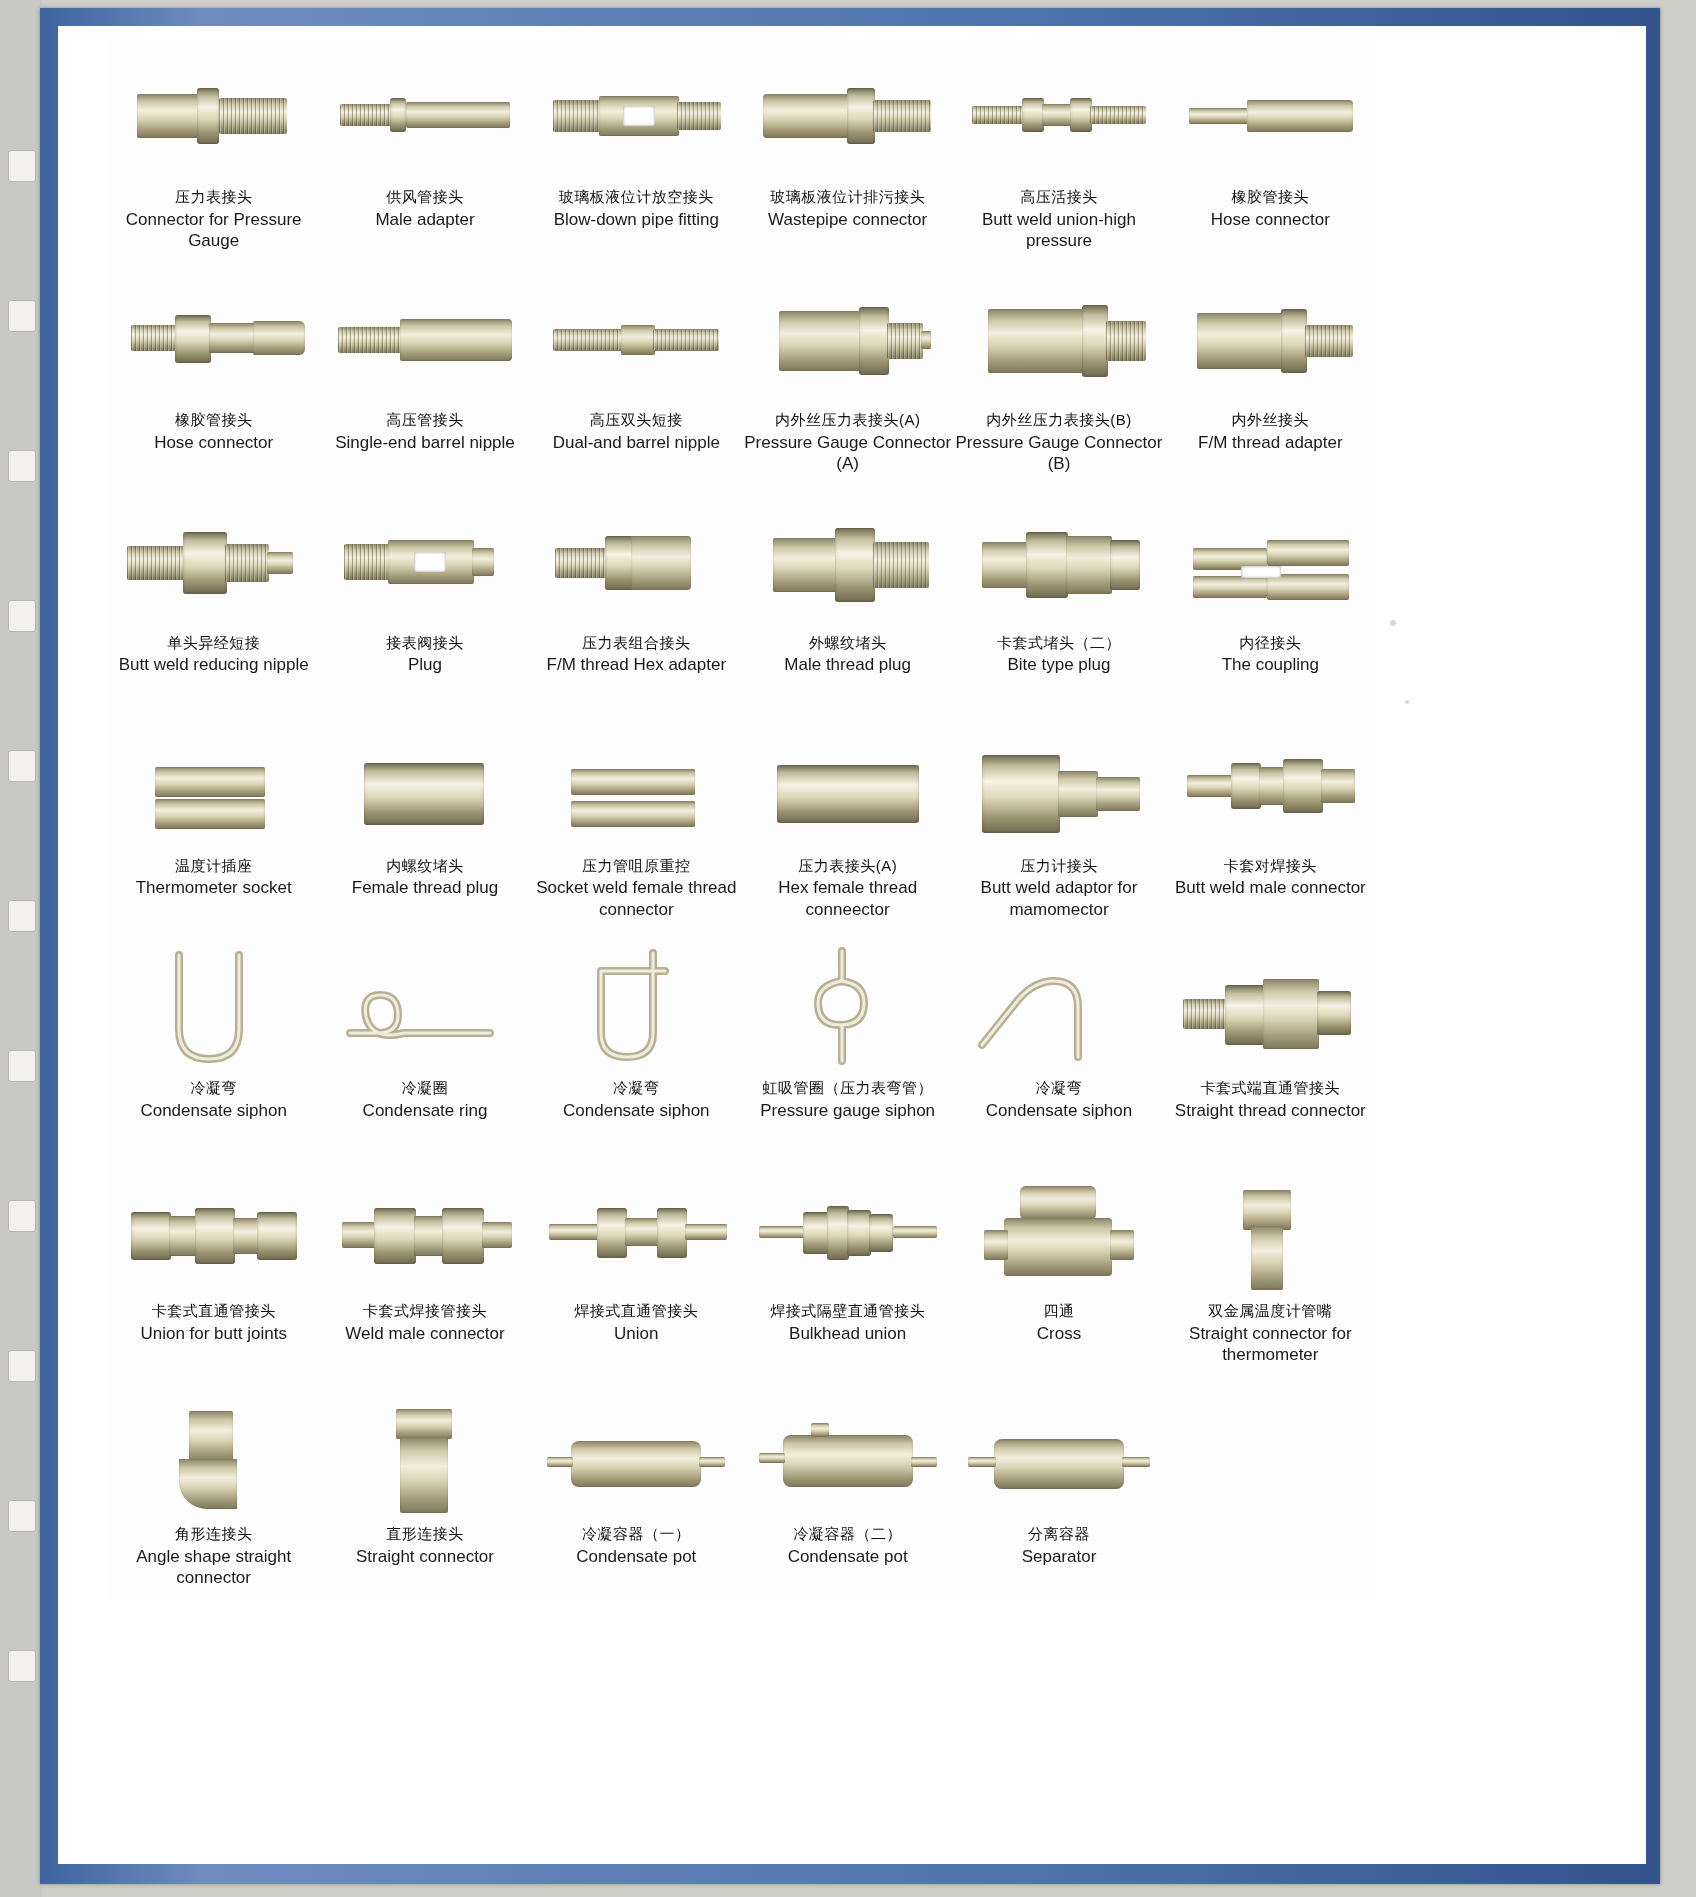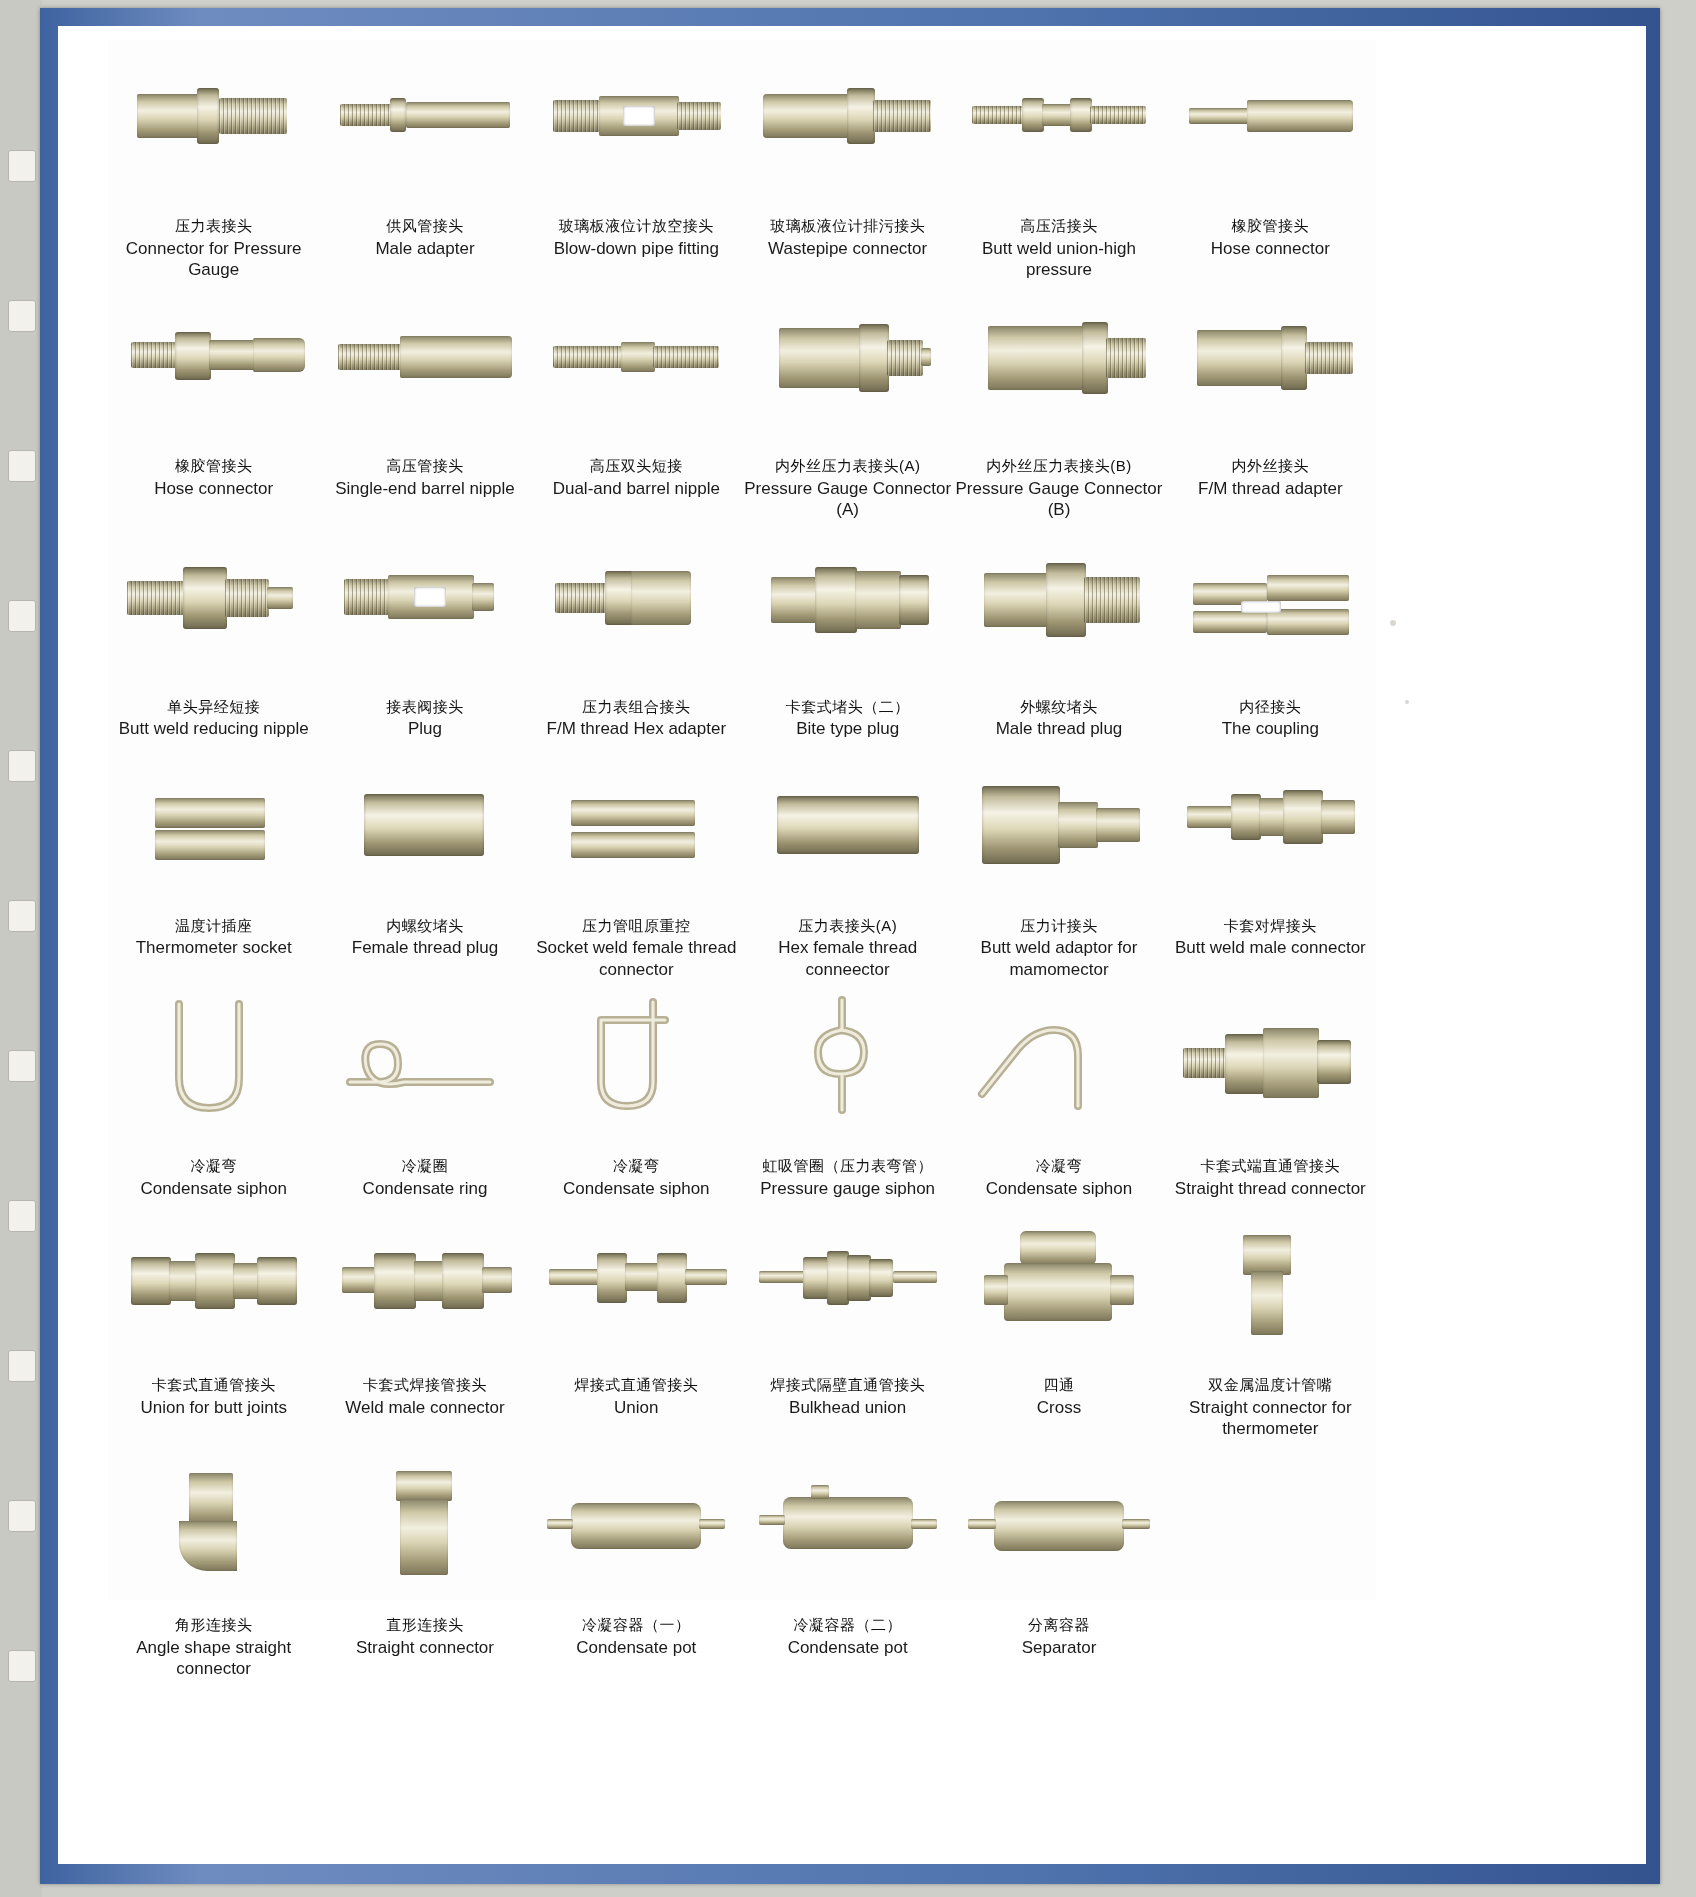--- a/index.html
+++ b/index.html
@@ -16,21 +16,21 @@
          background:linear-gradient(90deg,#3e63a0 0%,#6f8cc0 10%,#4f74ae 60%,#33538f 100%);
          box-shadow:0 0 4px rgba(0,0,0,.35);}
   #frame-inner{position:absolute;left:18px;top:18px;right:14px;bottom:20px;background:#ffffff;}
 
   
   #sheet{position:absolute;left:50px;top:14px;width:1268px;height:1560px;background:#fdfdfd;}
 
   .grid{position:absolute;left:0;top:0;width:1268px;height:1560px;display:grid;
         grid-template-columns:repeat(6,1fr);grid-template-rows:repeat(7,1fr);}
   .cell{position:relative;display:flex;flex-direction:column;align-items:center;justify-content:flex-start;
-        padding-top:6px;box-sizing:border-box;gap:29px;}
+        padding-top:6px;box-sizing:border-box;}
   .art{position:relative;width:190px;height:140px;display:flex;align-items:center;justify-content:center;}
   .caption{text-align:center;line-height:1.25;margin-top:2px;}
   .cn{font-size:15px;color:#111;letter-spacing:.5px;}
   .en{font-size:17px;color:#1a1a1a;margin-top:2px;}
 
   
   .brass{
     background:linear-gradient(180deg,#8a8468 0%, #cfc9a8 18%, #f2efe0 38%, #d9d2b2 58%, #a39b78 82%, #7d765a 100%);
     border-radius:2px;
     box-shadow:inset 0 0 2px rgba(0,0,0,.25);
@@ -245,39 +245,39 @@
                 <div class="part hexv" style="left: 64px; top: 44px; width: 28px; height: 54px;"></div>
                 <div class="part brass" style="left: 90px; top: 44px; width: 60px; height: 54px;;border-radius:0 4px 4px 0"></div>
               </div>
               <div class="caption">
                 <div class="cn">压力表组合接头</div>
                 <div class="en">F/M thread Hex adapter</div>
               </div>
             </div>
             <div class="cell">
               <div class="art">
+                <div class="part brass" style="left: 20px; top: 46px; width: 64px; height: 54px;"></div>
+                <div class="part hexv" style="left: 82px; top: 36px; width: 40px; height: 74px;"></div>
+                <div class="part thr" style="left: 120px; top: 50px; width: 56px; height: 46px;"></div>
+              </div>
+              <div class="caption">
+                <div class="cn">外螺纹堵头</div>
+                <div class="en">Male thread plug</div>
+              </div>
+            </div>
+            <div class="cell">
+              <div class="art">
                 <div class="part brass" style="left: 18px; top: 50px; width: 46px; height: 46px;"></div>
                 <div class="part hexv" style="left: 62px; top: 40px; width: 42px; height: 66px;"></div>
                 <div class="part brass" style="left: 102px; top: 44px; width: 46px; height: 58px;"></div>
                 <div class="part hexv" style="left: 146px; top: 48px; width: 30px; height: 50px;"></div>
               </div>
               <div class="caption">
                 <div class="cn">卡套式堵头（二）</div>
                 <div class="en">Bite type plug</div>
-              </div>
-            </div>
-            <div class="cell">
-              <div class="art">
-                <div class="part brass" style="left: 20px; top: 46px; width: 64px; height: 54px;"></div>
-                <div class="part hexv" style="left: 82px; top: 36px; width: 40px; height: 74px;"></div>
-                <div class="part thr" style="left: 120px; top: 50px; width: 56px; height: 46px;"></div>
-              </div>
-              <div class="caption">
-                <div class="cn">外螺纹堵头</div>
-                <div class="en">Male thread plug</div>
               </div>
             </div>
             <div class="cell">
               <div class="art">
                 <div class="part brass" style="left: 18px; top: 56px; width: 74px; height: 22px;"></div>
                 <div class="part brass" style="left: 18px; top: 84px; width: 74px; height: 22px;"></div>
                 <div class="part brass" style="left: 92px; top: 48px; width: 82px; height: 26px;"></div>
                 <div class="part brass" style="left: 92px; top: 82px; width: 82px; height: 26px;"></div>
                 <div class="part hole" style="left: 66px; top: 74px; width: 40px; height: 12px;"></div>
               </div>

